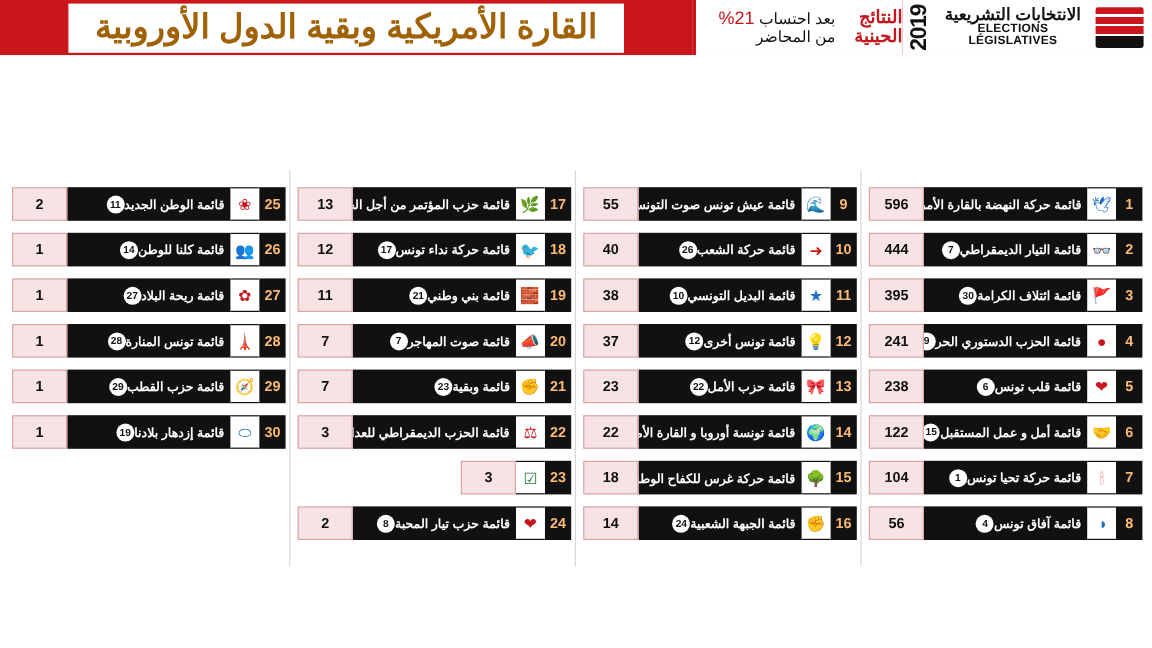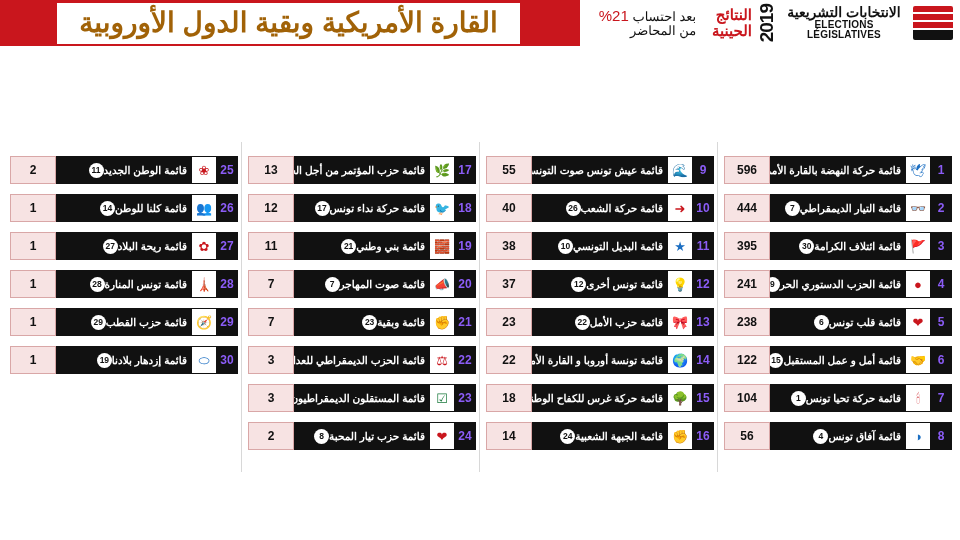--- a/index.html
+++ b/index.html
@@ -107,21 +107,21 @@
   .row {
     position:relative;
     height:28px;
     margin-bottom:10px;
     display:flex; align-items:stretch;
   }
   
   .rank {
     width:22px;
     background:#111111;
-    color:#8b5cf6;
+    color:#fdba74;
     font-size:12px; font-weight:bold;
     display:flex; align-items:center; justify-content:center;
     flex:0 0 22px;
   }
   .logo-cell {
     width:24px;
     background:#ffffff;
     border-top:1px solid #111;
     border-bottom:1px solid #111;
     display:flex; align-items:center; justify-content:center;
@@ -433,23 +433,20 @@
         <div class="name">
           <span>قائمة الحزب الديمقراطي للعدالة و الرخاء</span>
         </div>
         <div class="votes">3</div>
       </div>
       <div class="row">
         <div class="rank">23</div>
         <div class="logo-cell">
           <span class="glyph" style="color: rgb(27, 122, 61);">☑</span>
         </div>
-        <div class="name">
-          <span>قائمة المستقلون الديمقراطيون</span>
-        </div>
         <div class="votes">3</div>
       </div>
       <div class="row">
         <div class="rank">24</div>
         <div class="logo-cell">
           <span class="glyph" style="color: rgb(201, 22, 29);">❤</span>
         </div>
         <div class="name">
           <span>قائمة حزب تيار المحبة</span>
           <span class="badge">8</span>

